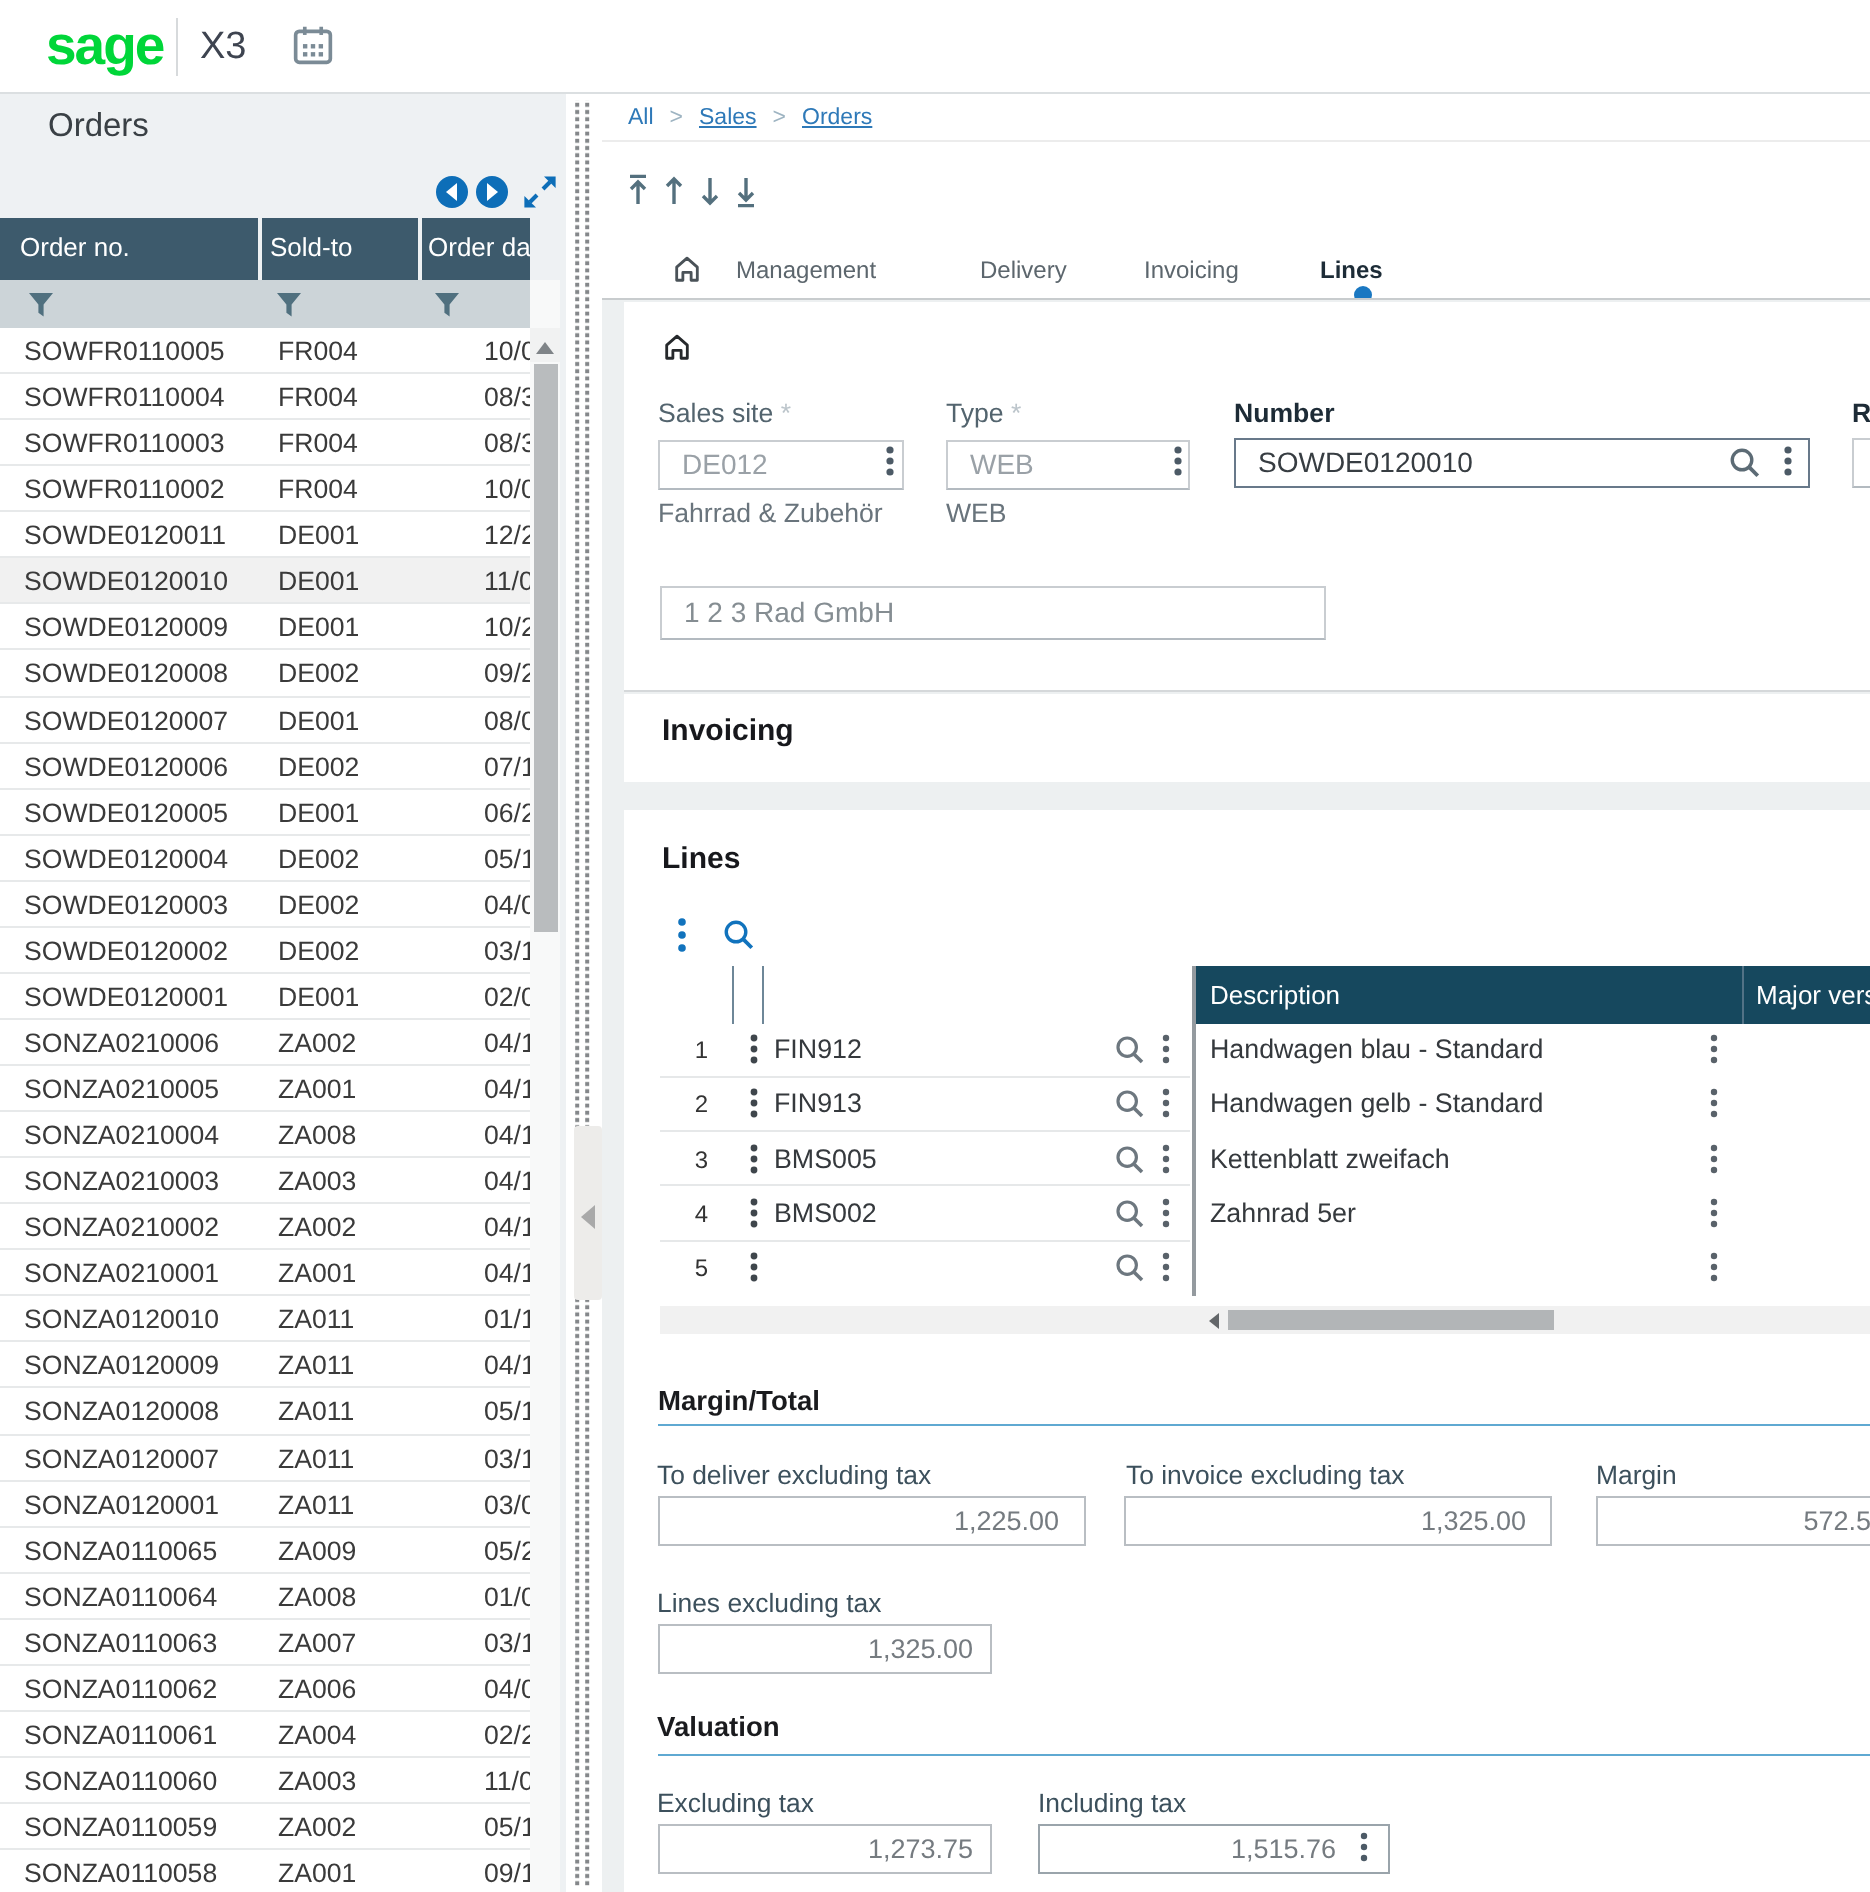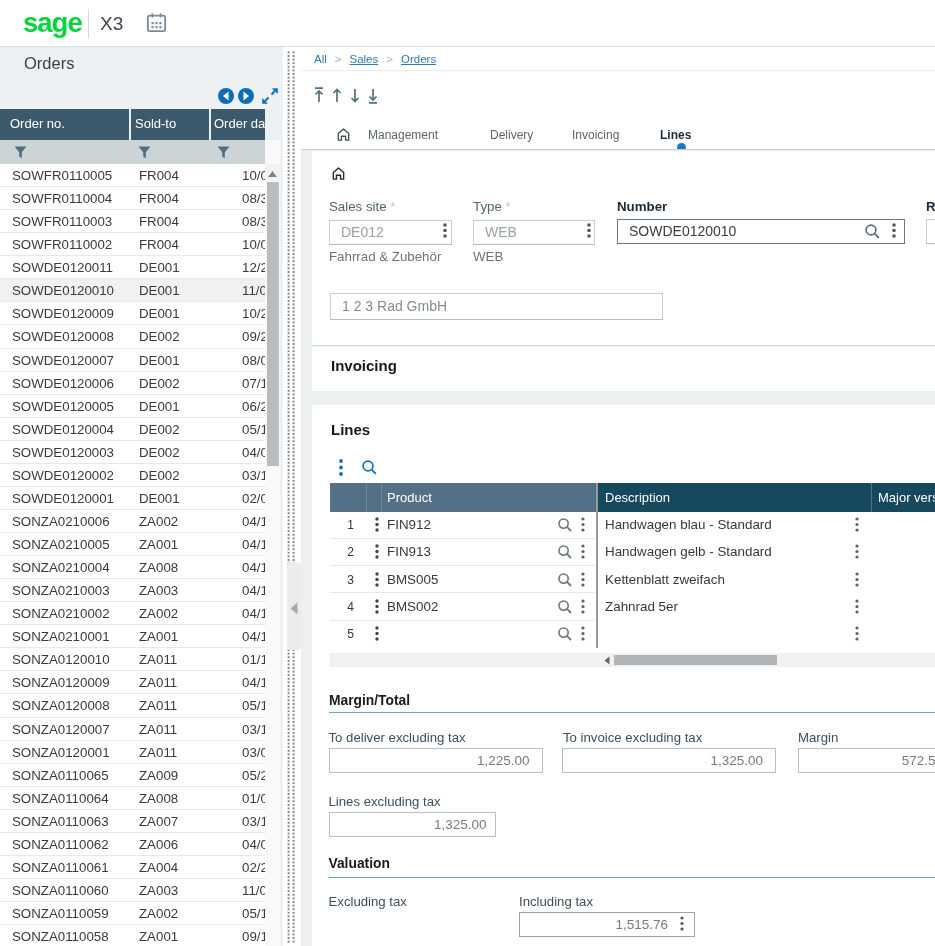--- a/index.html
+++ b/index.html
@@ -376,23 +376,20 @@
           <circle cx="4" cy="3" r="1.9" fill="#1173bd"></circle>
           <circle cx="4" cy="9.5" r="1.9" fill="#1173bd"></circle>
           <circle cx="4" cy="16.0" r="1.9" fill="#1173bd"></circle>
         </svg>
       <svg class="abs" style="left:49px;top:54px" width="17" height="17" viewBox="0 0 16 16">
           <circle cx="6.6" cy="6.6" r="4.6" fill="none" stroke="#1173bd" stroke-width="1.6"></circle>
           <line x1="10.2" y1="10.2" x2="14" y2="14" stroke="#1173bd" stroke-width="1.8"></line>
         </svg>
     </div>
 
-    <div class="lth" style="left:29px;width:267px;background:#547086">
-        <span style="left:57px">Product</span>
-      </div>
     <div class="abs" style="left:65px;top:332.5px;width:1.2px;height:29px;background:#6e8798"></div>
     <div class="abs" style="left:80px;top:332.5px;width:1.2px;height:29px;background:#6e8798"></div>
     <div class="lth" style="left:297px;width:337px;background:#16485e;overflow:hidden">
         <span style="left:7px">Description</span>
         <span style="left:280px">Major version</span>
       </div>
     <div class="abs" style="left:570px;top:332.5px;width:1.3px;height:29px;background:#527286"></div>
 
     <div class="abs" style="left:29px;width:265px;background:#fff;border-bottom:1px solid #e6e8e9;top:361.50px;height:27.25px"></div>
       <span class="abs rnum" style="top:368.1px">1</span>
@@ -524,20 +521,21 @@
     <div class="ninput" style="left:27.5px;top:598px;width:214px;padding-right:12px">1,225.00</div>
     <div class="ninput" style="left:261px;top:598px;width:214px;padding-right:12px">1,325.00</div>
     <div class="ninput" style="left:497px;top:598px;width:158px;padding-right:12px">572.50</div>
     <div class="tlabel" style="left:27.5px;top:644px">Lines excluding tax</div>
     <div class="ninput" style="left:27.5px;top:662px;width:167px;padding-right:8px">1,325.00</div>
 
     <div class="subhead" style="left:27.5px;top:706px">Valuation</div>
     <div class="blueline" style="left:28px;top:727px;width:606px"></div>
     <div class="tlabel" style="left:27.5px;top:744px">Excluding tax</div>
     <div class="tlabel" style="left:218px;top:744px">Including tax</div>
+    <div class="ninput" style="left:27.5px;top:762px;width:167px;padding-right:8px">1,273.75</div>
     <div class="ninput" style="left:218px;top:762px;width:176px;padding-right:26px;border-color:#9aa4ab">1,515.76</div>
     <svg class="abs" style="left:377px;top:765px" width="8" height="20">
         <circle cx="4" cy="3" r="1.6" fill="#4c5a66"></circle>
         <circle cx="4" cy="8.5" r="1.6" fill="#4c5a66"></circle>
         <circle cx="4" cy="14.0" r="1.6" fill="#4c5a66"></circle>
       </svg>
   </div>
 </div>
 
 </body></html>

